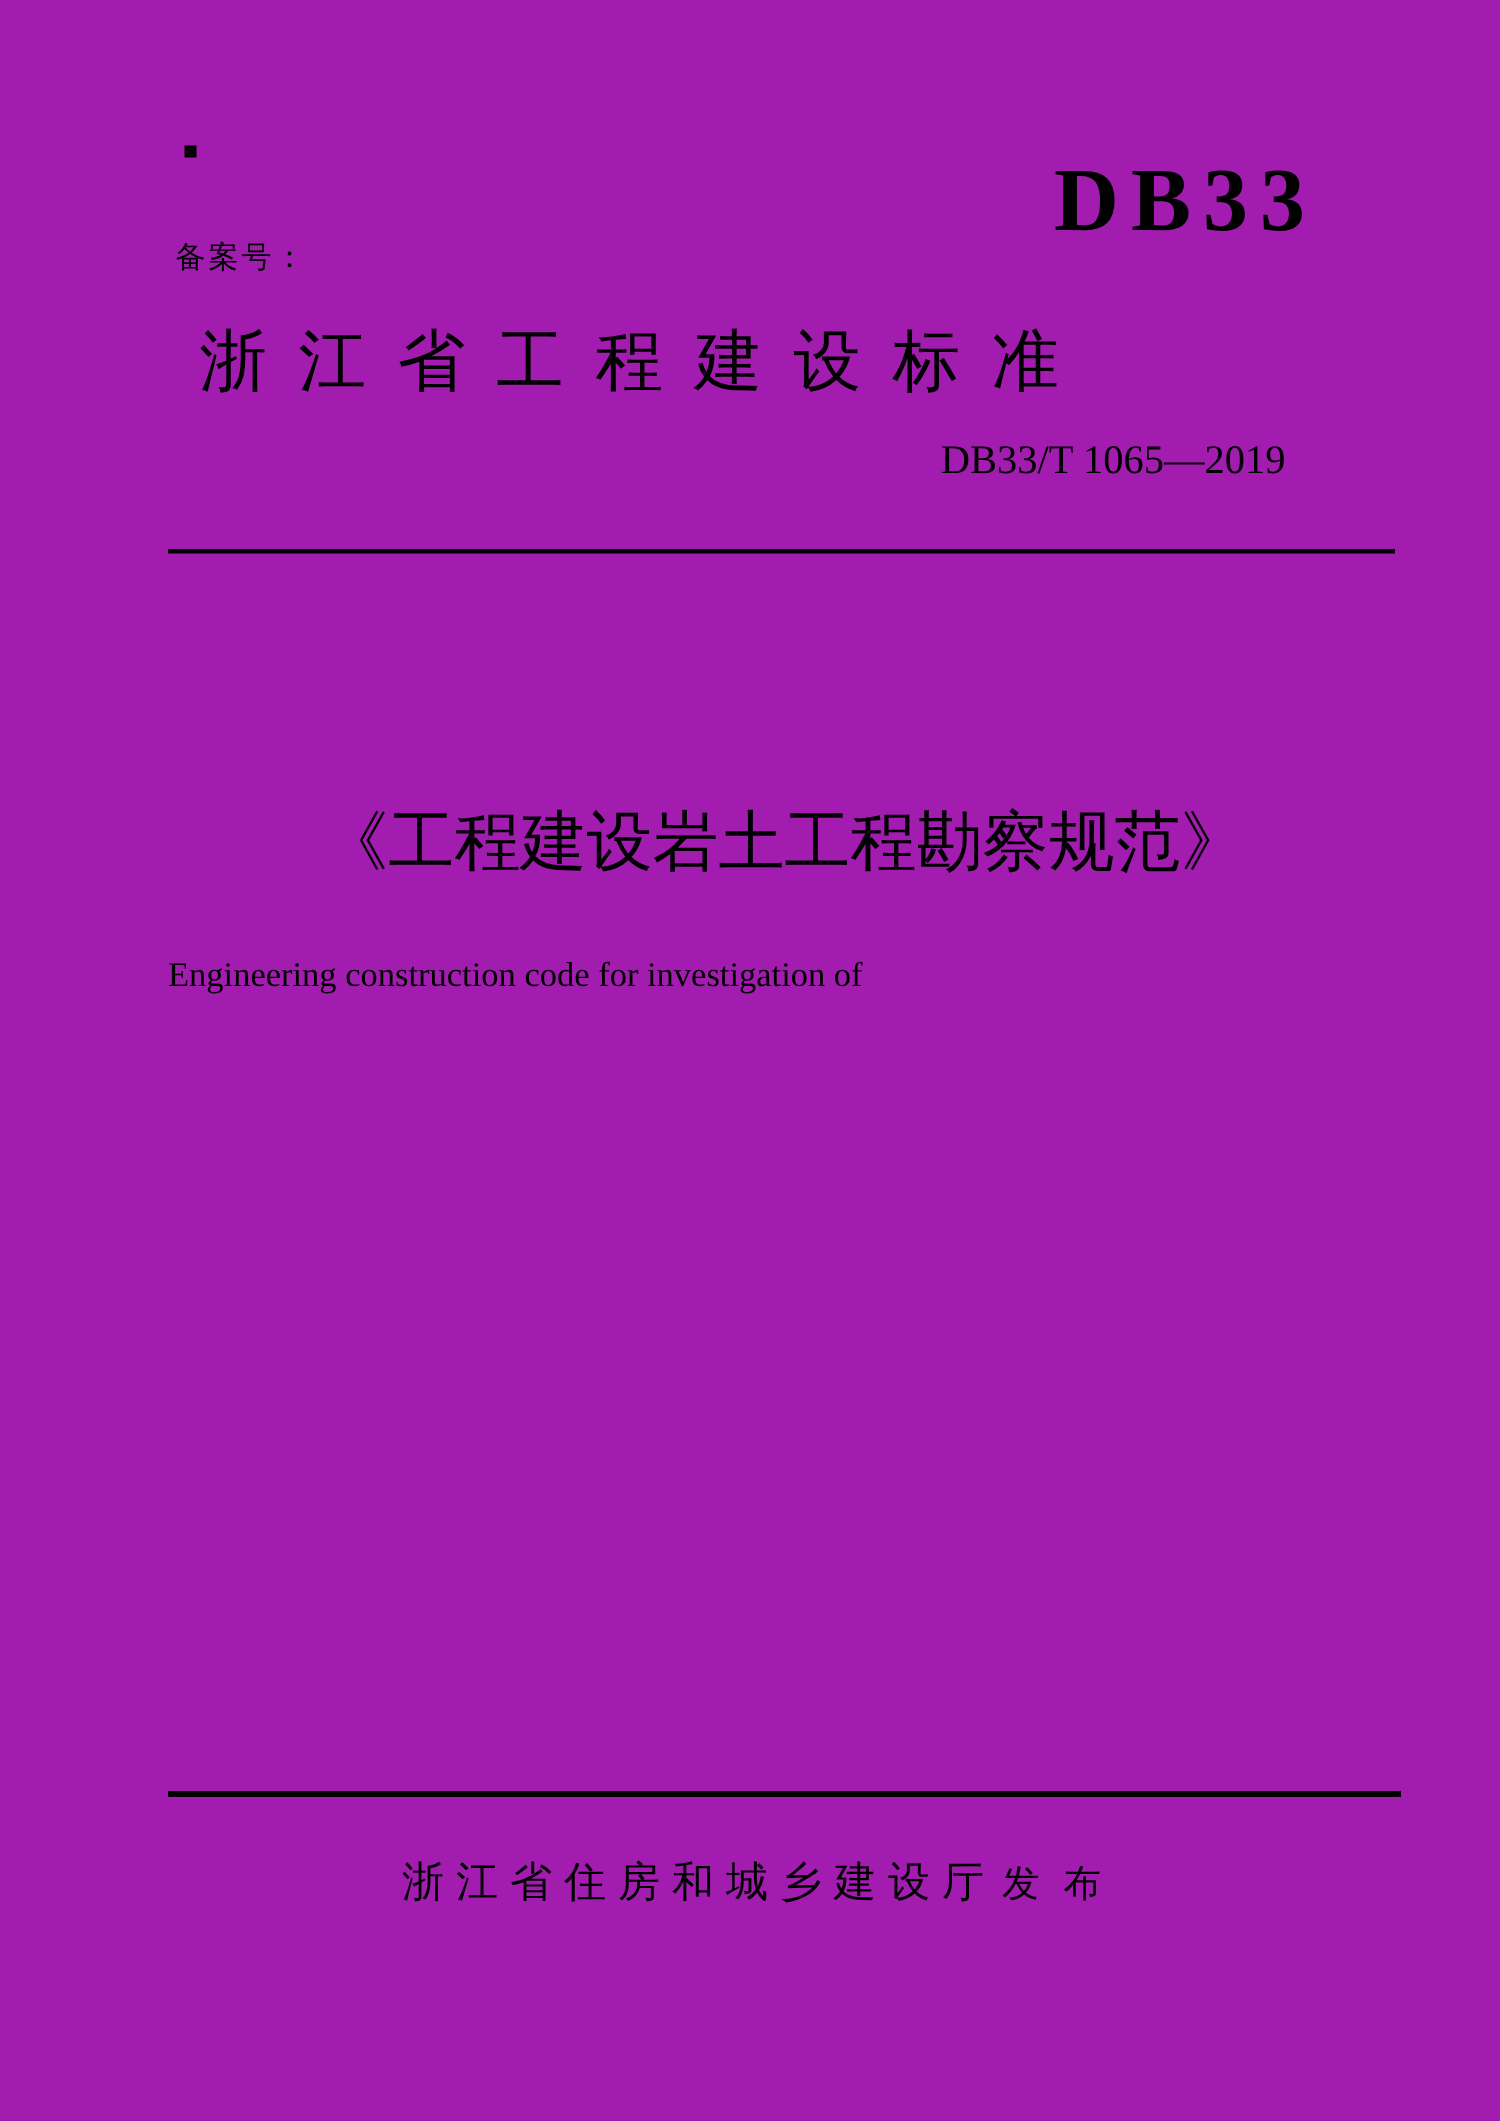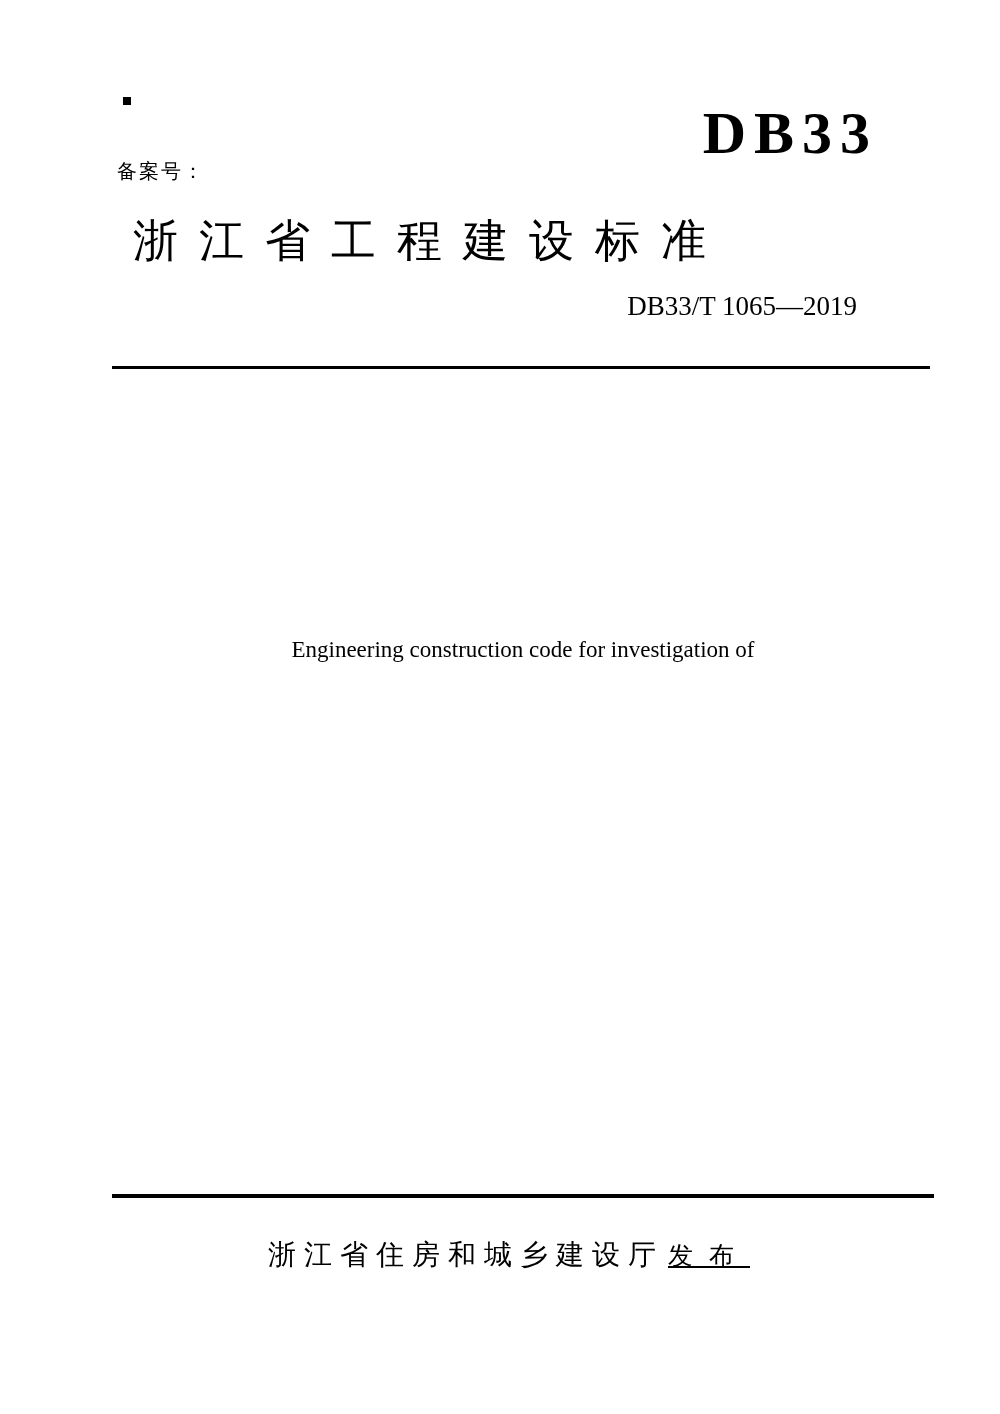--- a/index.html
+++ b/index.html
@@ -5,21 +5,21 @@
   html, body {
     margin: 0;
     padding: 0;
     background: #e8e8e8;
   }
   .page {
     position: relative;
     width: 1000px;
     height: 1414px;
     margin: 0 auto;
-    background: #ffffff;
+    background: #a21caf;
     overflow: hidden;
     font-family: "Liberation Serif", "DejaVu Serif", serif;
     color: #000000;
   }
 
   
   .corner-dot {
     position: absolute;
     left: 123px;
     top: 97px;
@@ -103,60 +103,60 @@
     line-height: 1.25;
     white-space: nowrap;
   }
 
   
   .doc-title-en {
     position: absolute;
     left: 112px;
     top: 634px;
     width: 822px;
-    text-align: center;
+    text-align: left;
     font-size: 23px;
     line-height: 31px;
   }
 
   
   .publisher-row {
     position: absolute;
     left: 268px;
     top: 1236px;
     white-space: nowrap;
   }
   .publisher-name {
     font-size: 28px;
     letter-spacing: 8px;
   }
   .issue-label {
     font-size: 25px;
     letter-spacing: 16px;
     margin-left: 4px;
-    text-decoration: underline;
   }
 </style>
 </head>
 <body>
 
 <div class="page">
 
   <div class="corner-dot"></div>
 
   <div class="filing">备案号：</div>
 
   <div class="db-code">DB33</div>
 
   <div class="series-title">浙江省工程建设标准</div>
 
   <div class="standard-number">DB33/T 1065—2019</div>
 
   <div class="rule rule-top"></div>
 
+  <div class="doc-title-cn">《工程建设岩土工程勘察规范》</div>
 
   <div class="doc-title-en">
     <div>Engineering construction code for investigation of</div>
   </div>
 
   <div class="rule rule-bottom"></div>
 
   <div class="publisher-row">
     <span class="publisher-name">浙江省住房和城乡建设厅</span><span class="issue-label">发布</span>
   </div>

